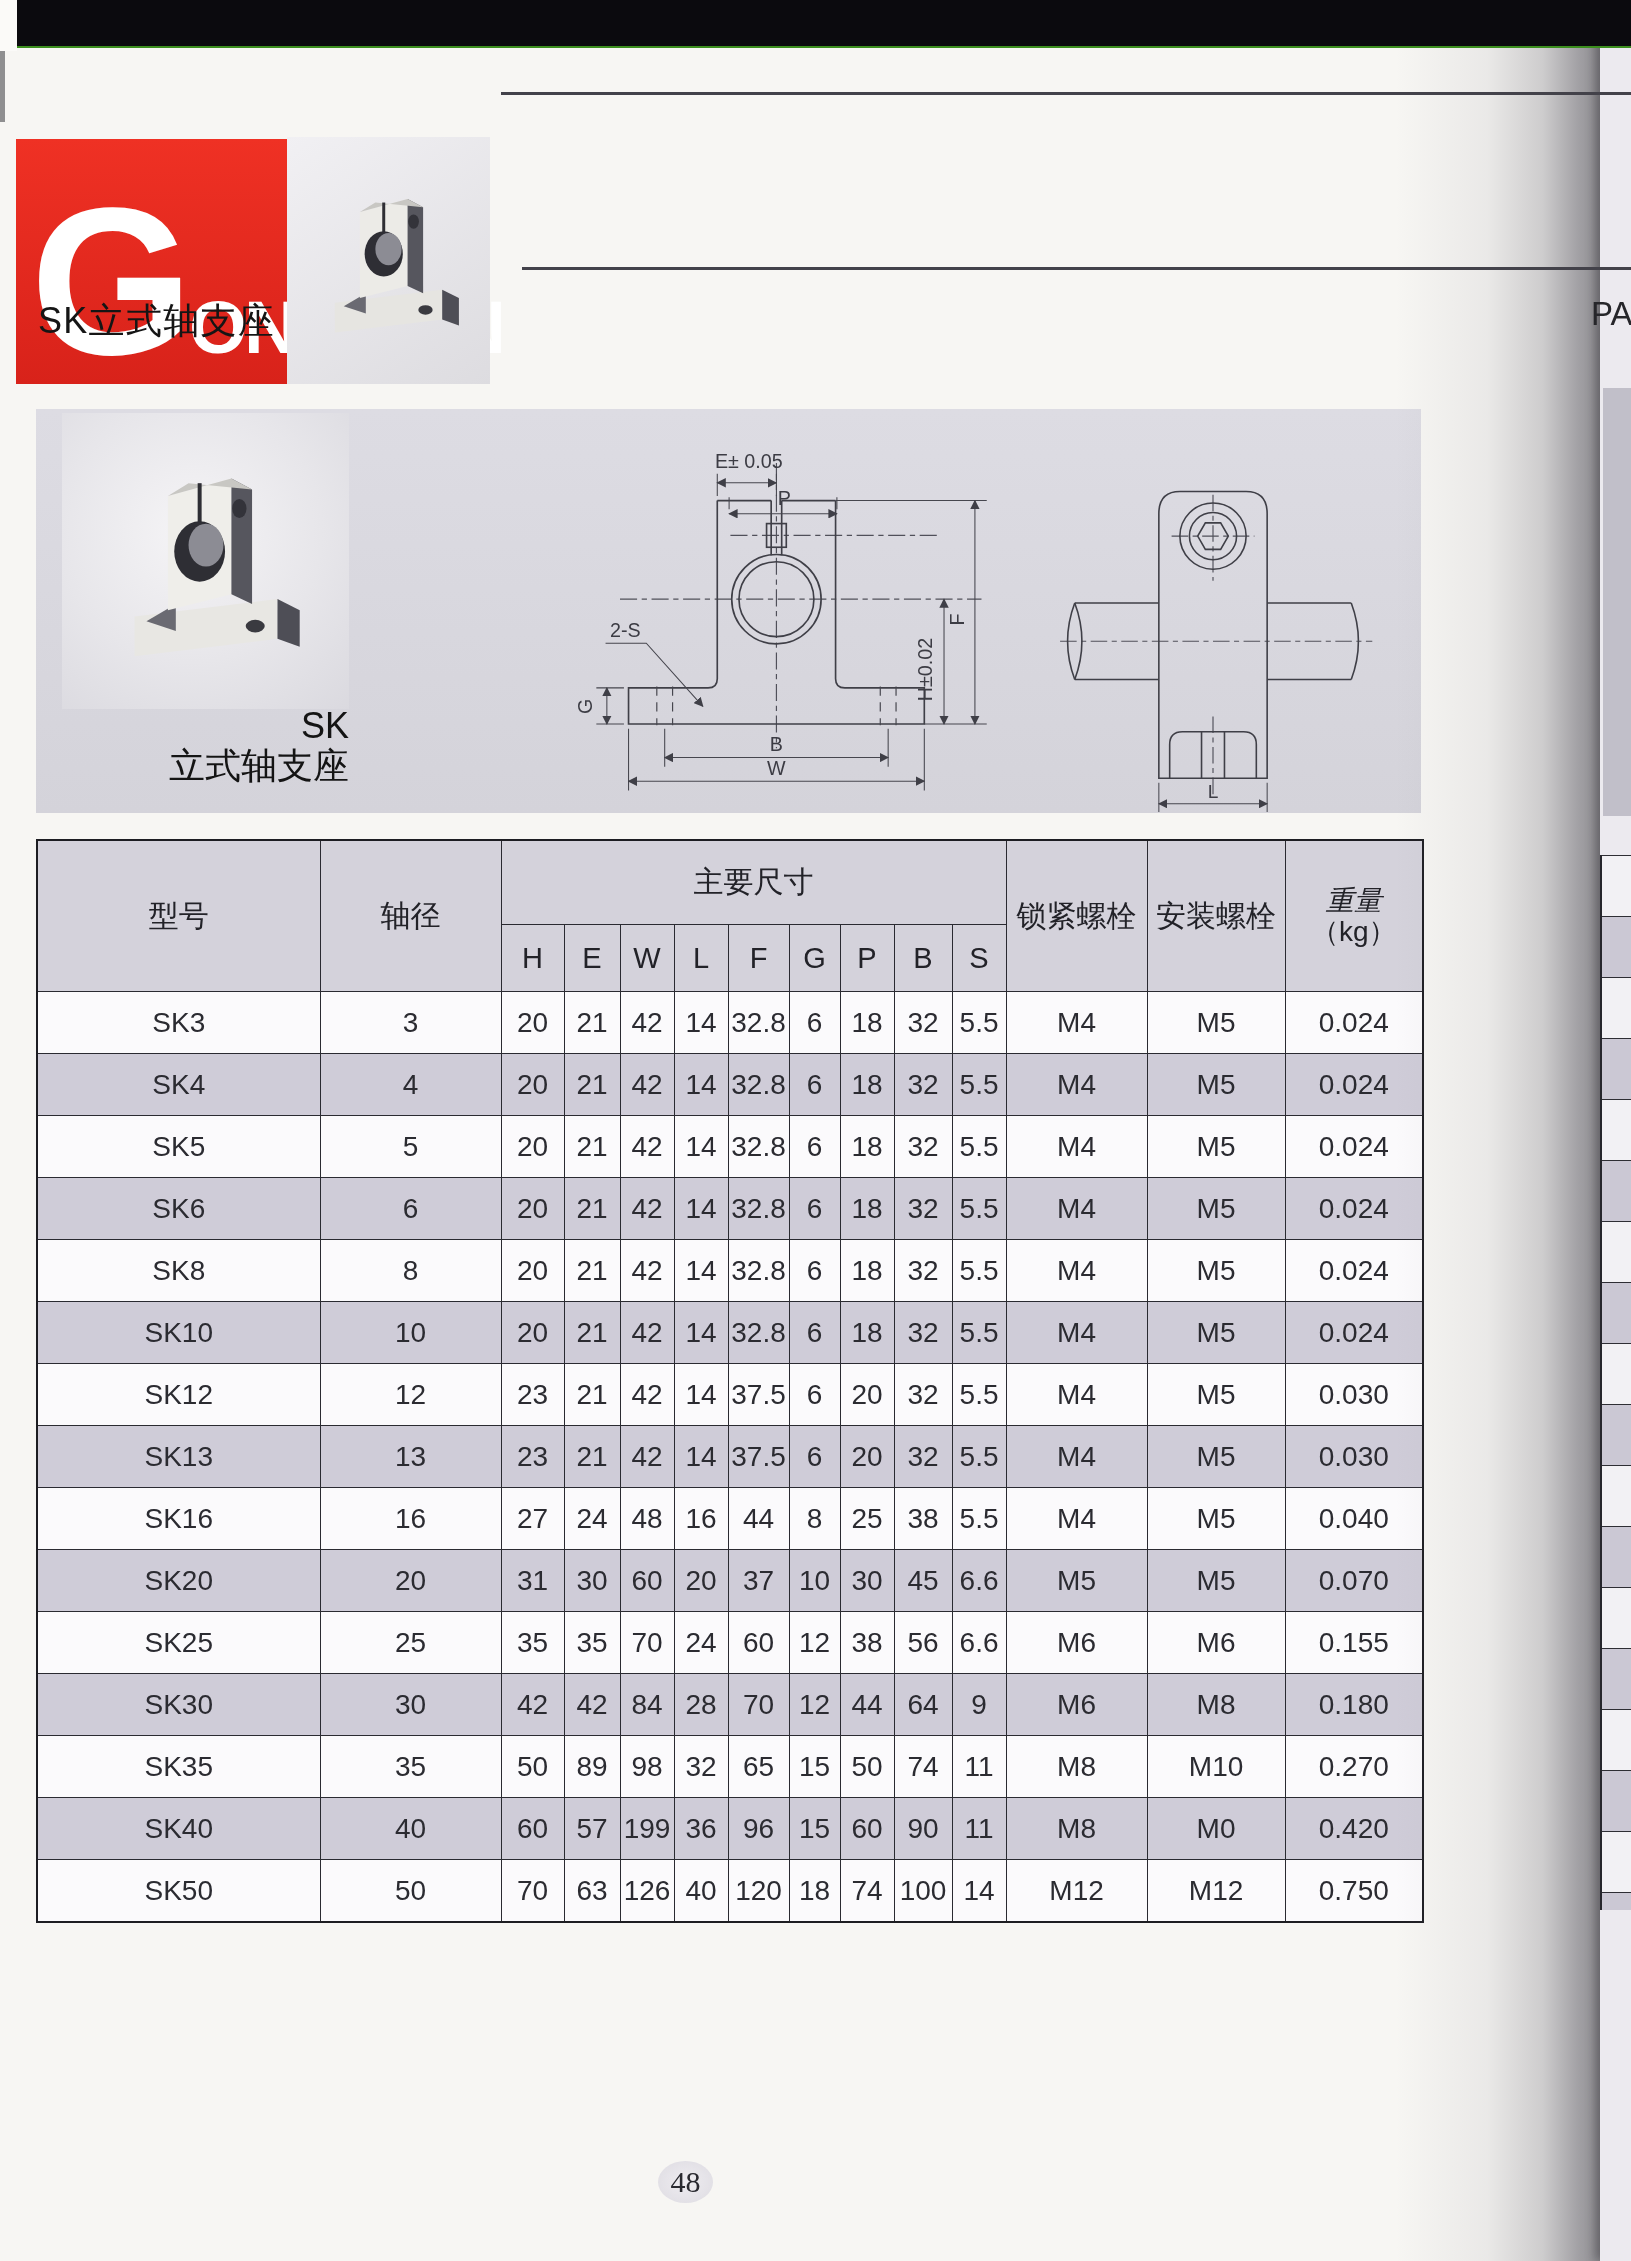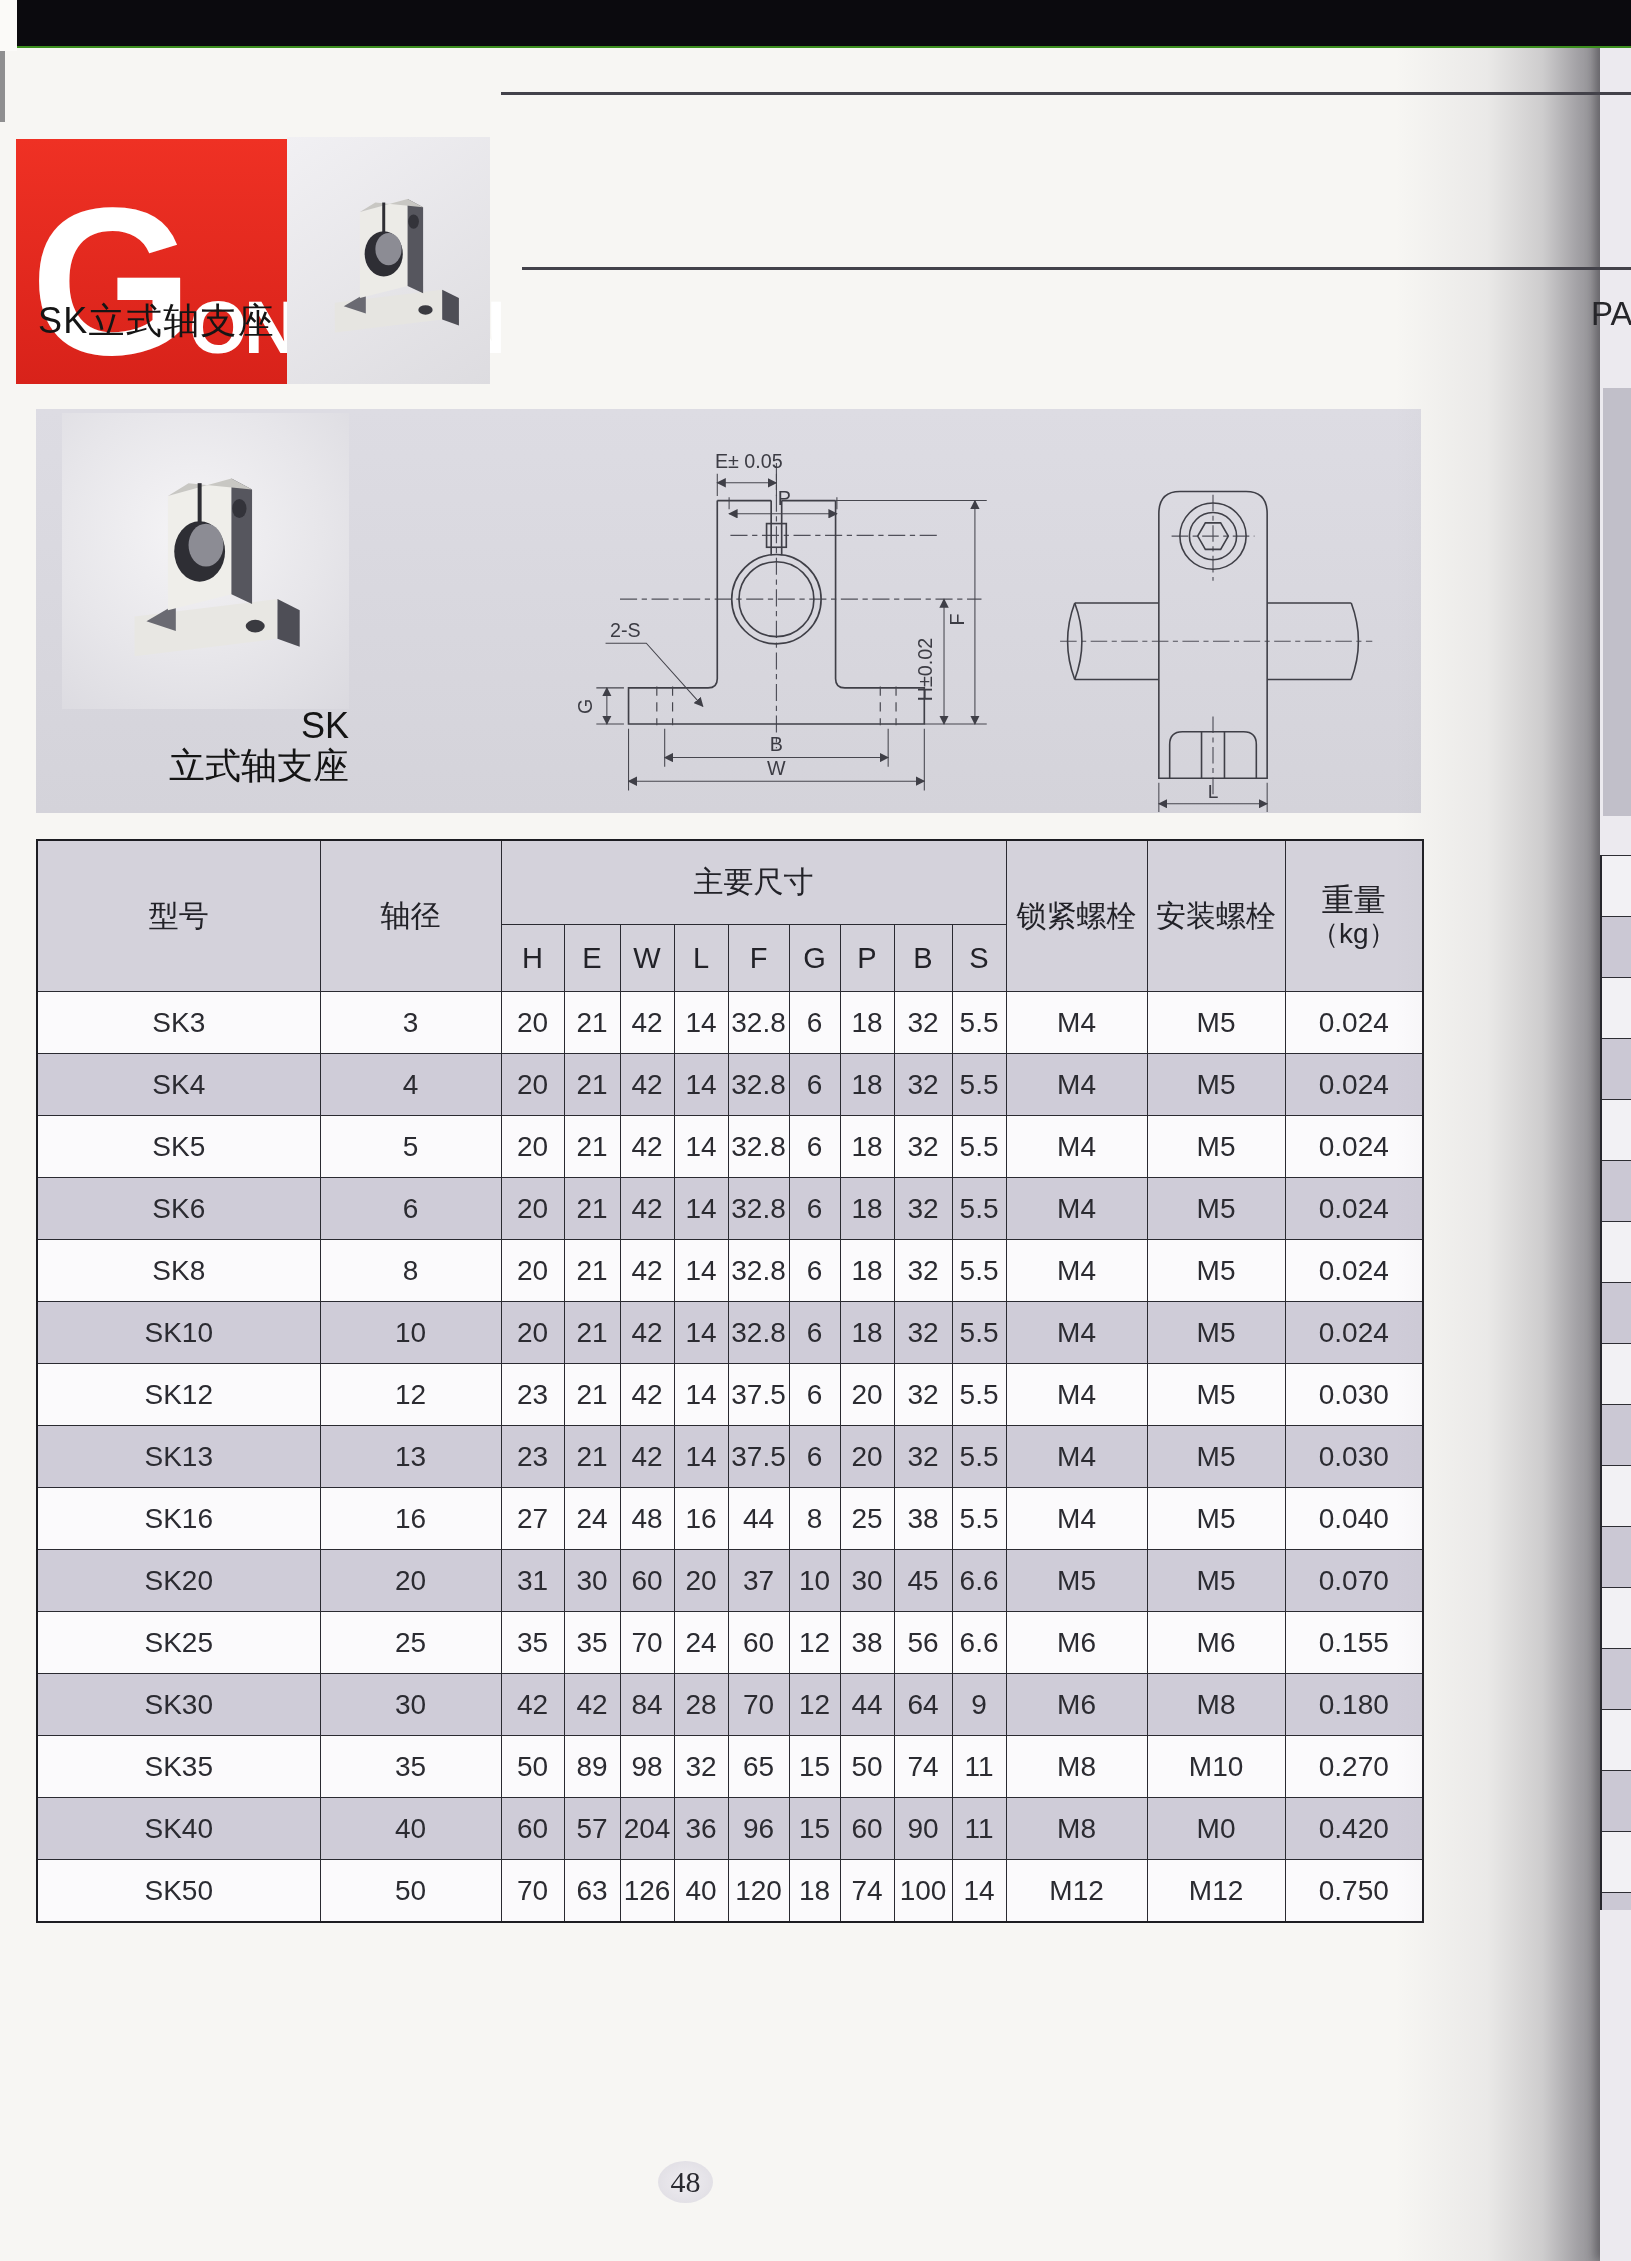--- a/index.html
+++ b/index.html
@@ -48,21 +48,21 @@
   .table-wrap{position:absolute;left:36px;top:839px;}
   table.spec{border-collapse:collapse;table-layout:fixed;width:1385px;background:#fbfafc;
              border:2.6px solid #1d1d22;}
   .spec th,.spec td{border:1.3px solid #2a2a31;text-align:center;vertical-align:middle;
                     padding:0;overflow:hidden;color:#2b2b31;}
   .spec th{background:#d4d2db;font-weight:normal;font-size:30px;color:#222228;}
   .spec .h1 th{height:83px;}
   .spec .dim-th{height:66px;font-size:29px;}
   .spec td{height:61px;font-size:28px;}
   .spec tr.shaded td{background:#cfccd8;}
-  .wt-title{font-size:32px;line-height:1.15;}
+  .wt-title{font-size:28px;line-height:1.15;font-style:italic;}
   .wt-unit{font-size:28px;line-height:1.1;}
 
   
   .curl{position:absolute;top:0;left:1395px;width:205px;height:2261px;z-index:5;pointer-events:none;
         background:linear-gradient(90deg,rgba(150,148,155,0) 0%,rgba(140,138,148,.12) 45%,
                    rgba(110,108,118,.3) 72%,rgba(75,73,84,.5) 90%,rgba(60,58,68,.55) 100%);}
   .sliver{position:absolute;top:0;right:0;width:32px;height:2261px;background:#eceaef;z-index:6;
           box-shadow:-5.3px 0 9.2px rgba(20,20,25,.35);}
   .sliver-banner{position:absolute;left:2.6px;top:388px;width:29px;height:428px;background:#c1bfc9;}
   .sliver-table{position:absolute;left:0;top:855px;width:32px;height:1055px;border-left:2.6px solid #26262c;
@@ -457,21 +457,21 @@
             <td>11</td>
             <td>M8</td>
             <td>M10</td>
             <td>0.270</td>
           </tr>
           <tr class="shaded">
             <td>SK40</td>
             <td>40</td>
             <td>60</td>
             <td>57</td>
-            <td>204</td>
+            <td>199</td>
             <td>36</td>
             <td>96</td>
             <td>15</td>
             <td>60</td>
             <td>90</td>
             <td>11</td>
             <td>M8</td>
             <td>M0</td>
             <td>0.420</td>
           </tr>

